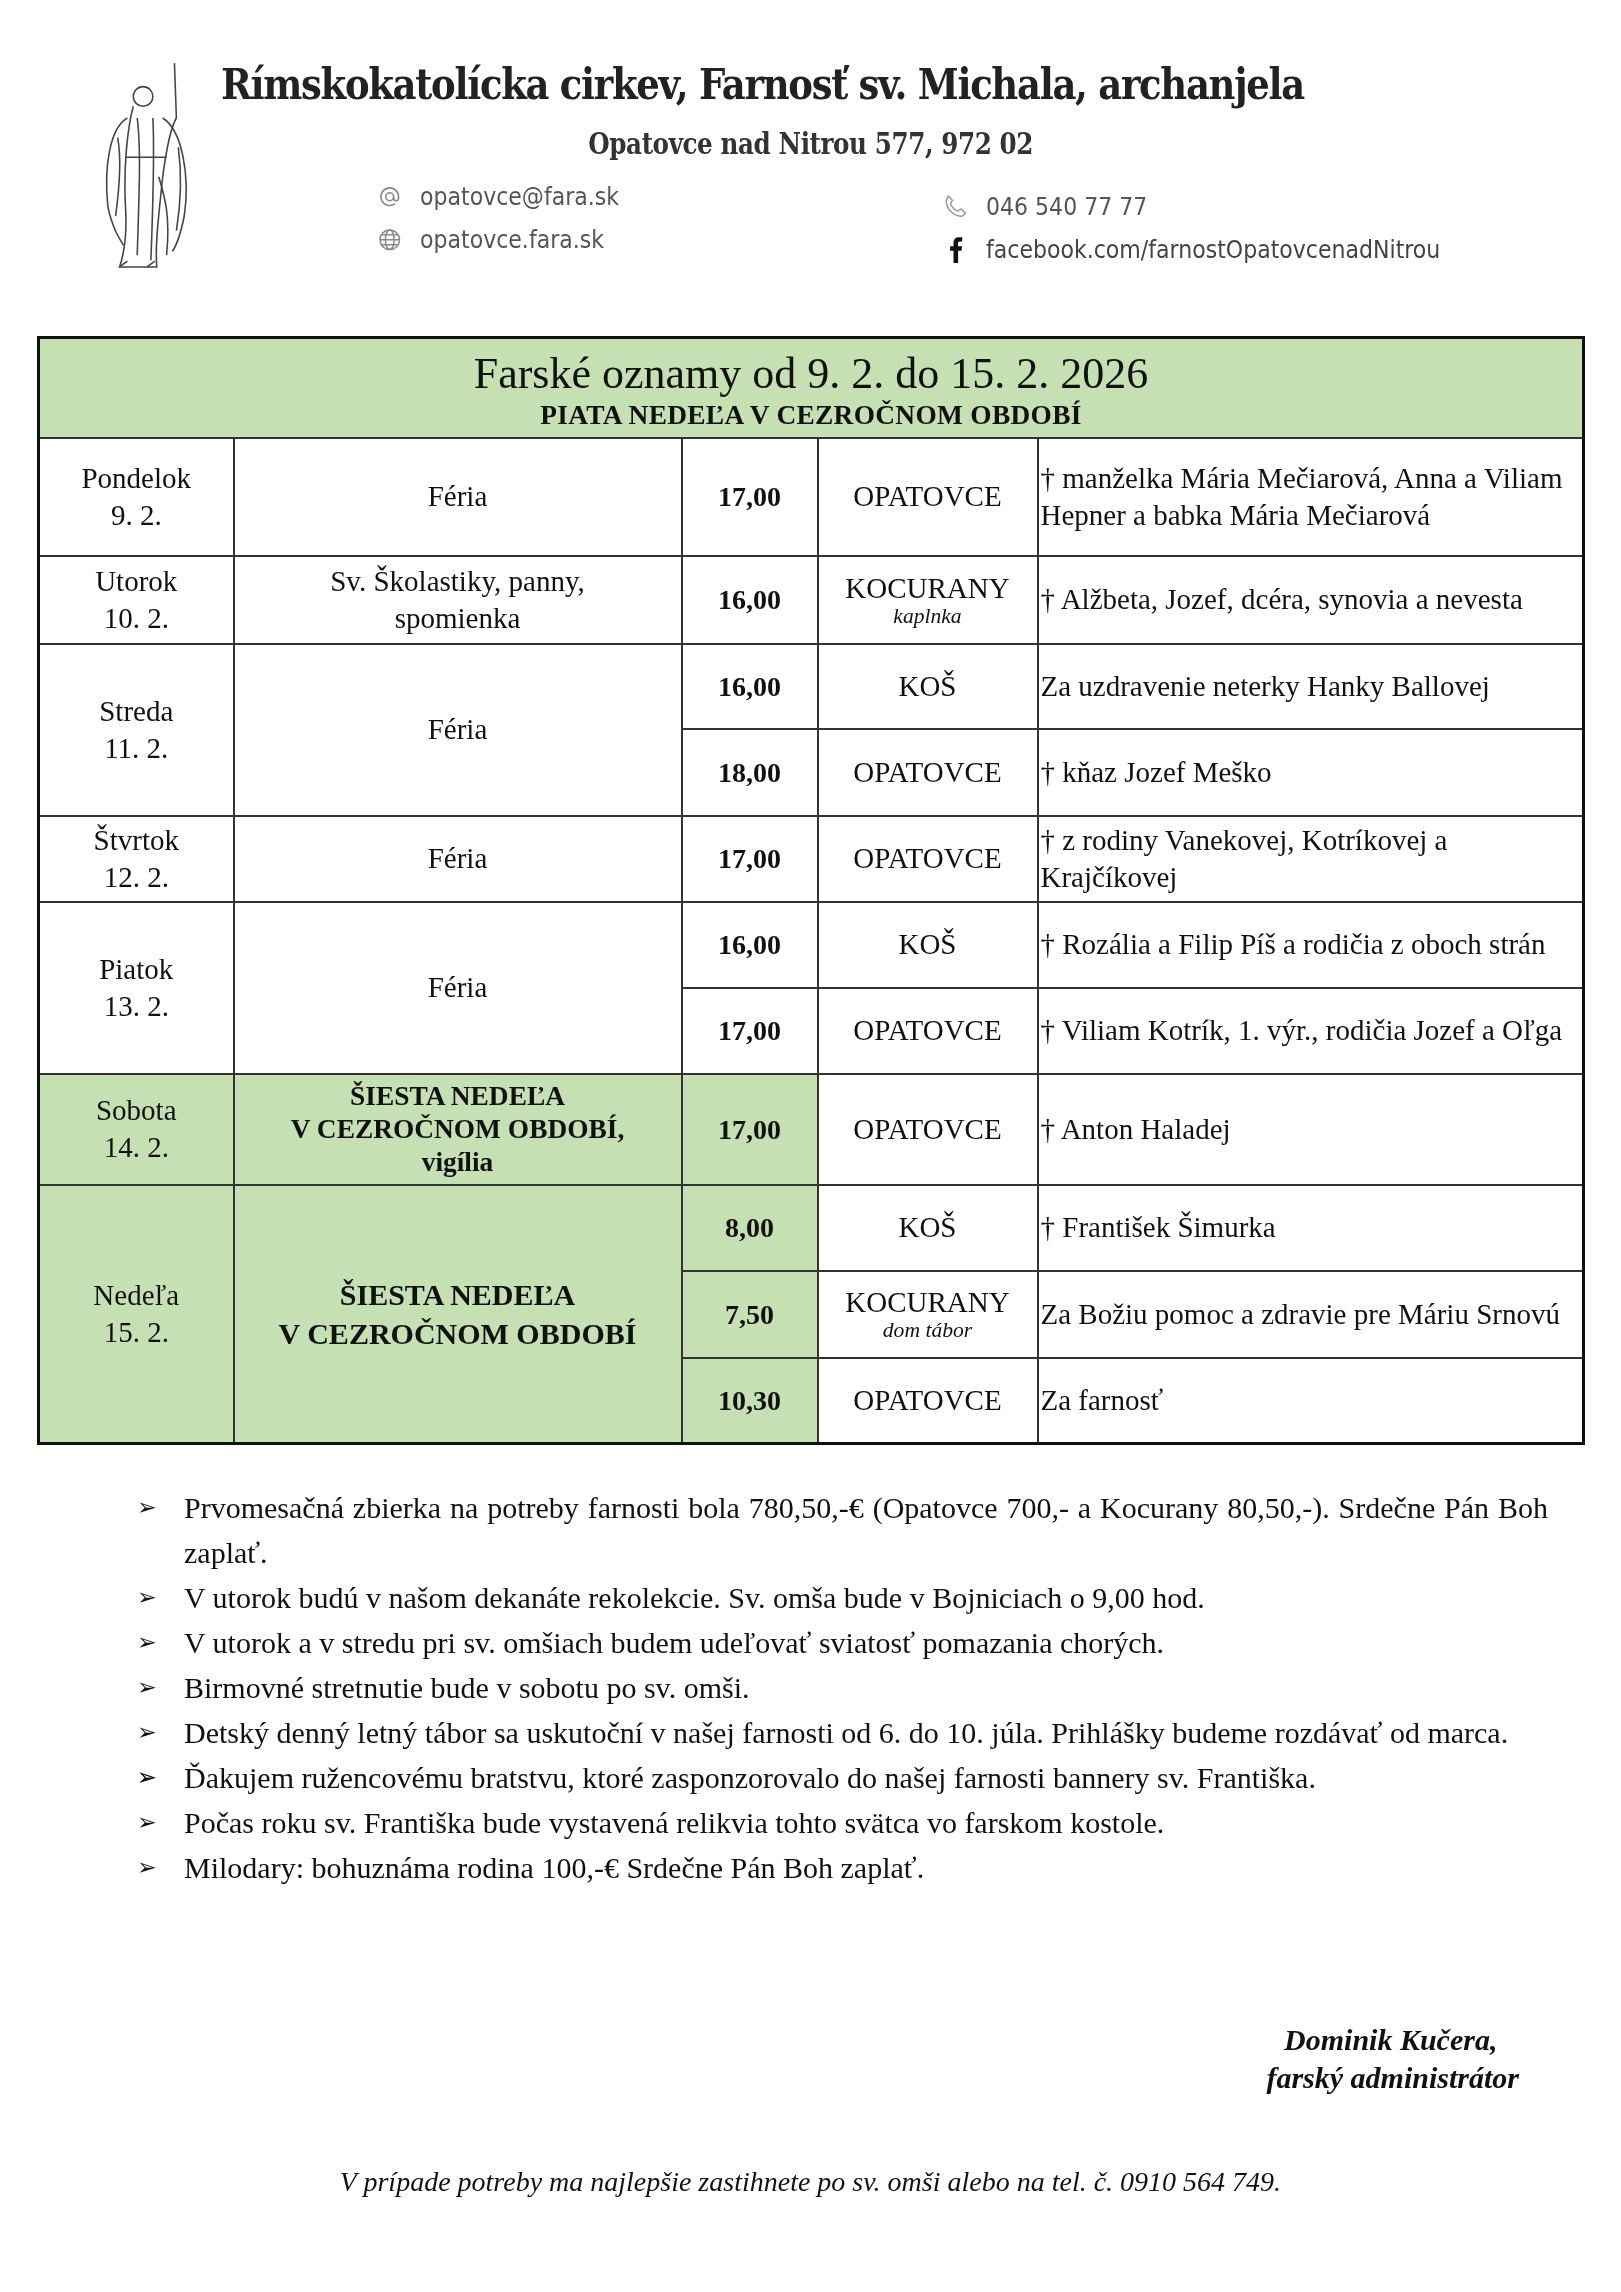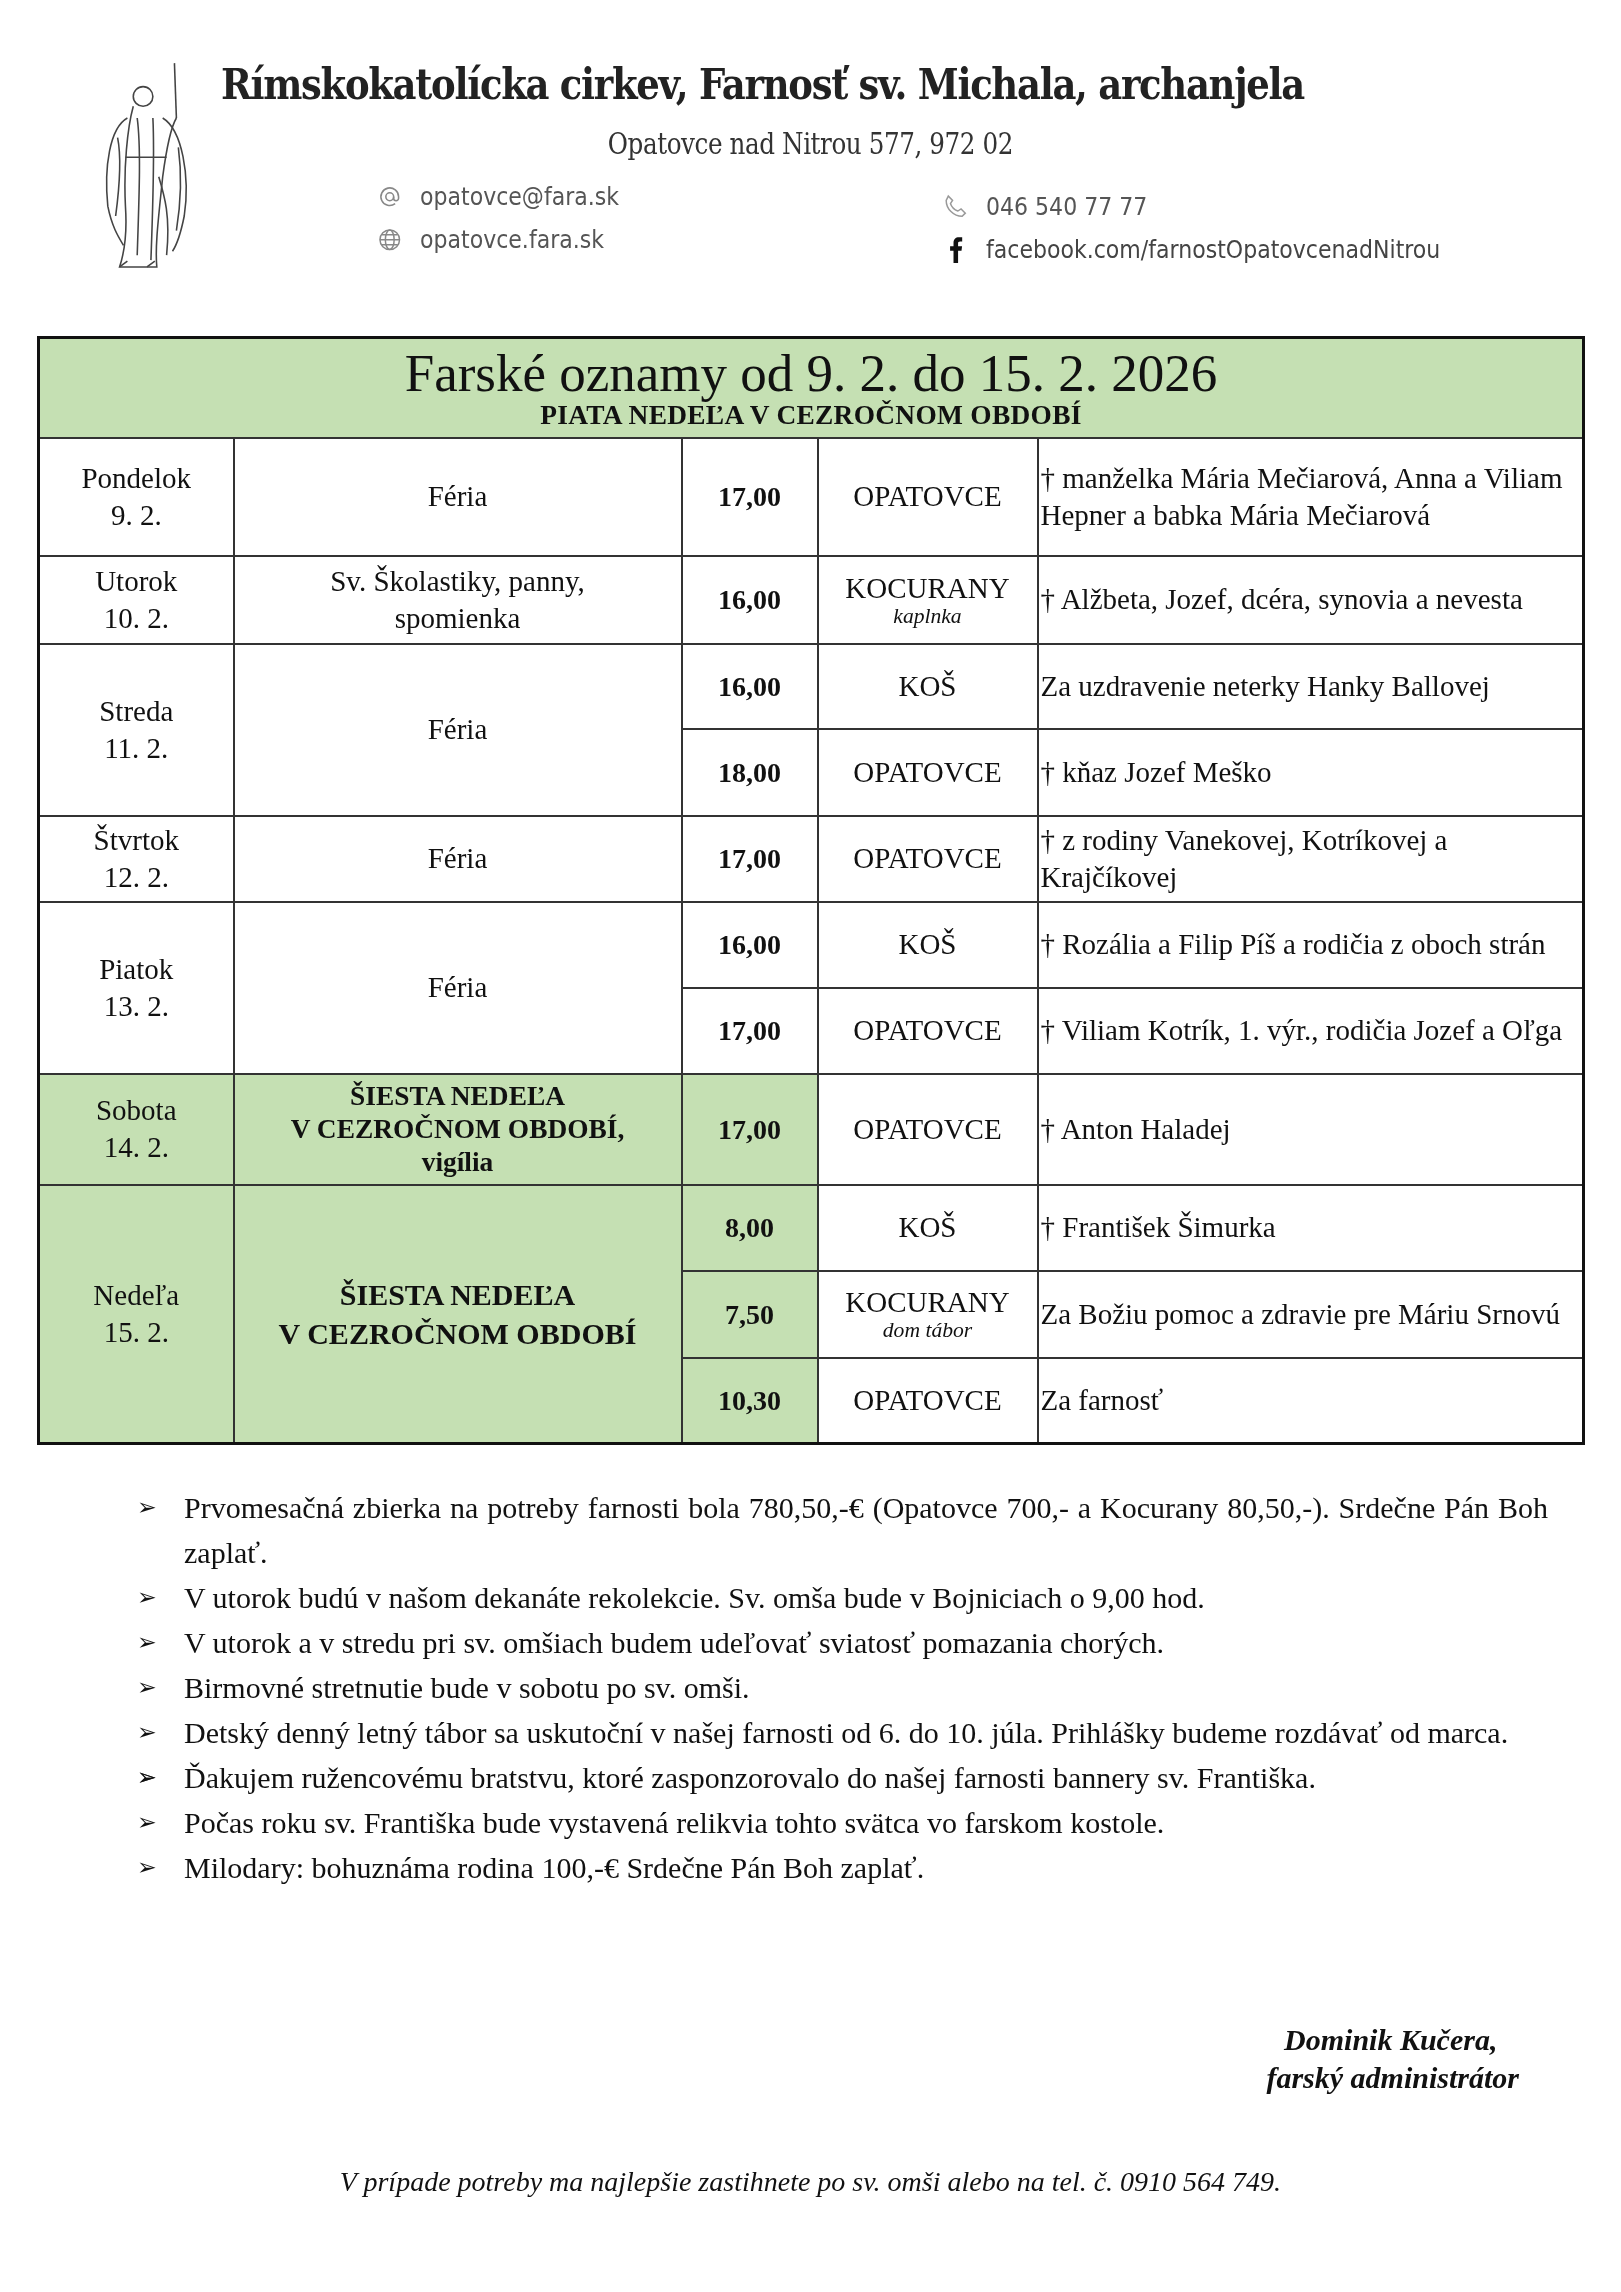--- a/index.html
+++ b/index.html
@@ -6,37 +6,37 @@
   body { width: 1621px; height: 2293px; position: relative; overflow: hidden;
          font-family: "Liberation Serif", "DejaVu Serif", serif; color: #111; }
 
   
   .logo { position: absolute; left: 98px; top: 59px; width: 98px; height: 216px; }
   .hdr-title { position: absolute; left: 221px; top: 59px; width: 1318px; text-align: center;
                font-family: "DejaVu Serif", serif; font-weight: bold; font-size: 43px;
                letter-spacing: -1.5px; color: #222; white-space: nowrap;
                transform: scaleX(0.86); transform-origin: left center; width: 1529px; text-align:left; }
   .hdr-address { position: absolute; left: 0; width: 1621px; top: 127px; text-align: center;
-                 font-family: "DejaVu Serif", serif; font-weight: normal; font-size: 29px; color: #333;
+                 font-family: "DejaVu Serif", serif; font-weight: bold; font-size: 29px; color: #333;
                  letter-spacing: -0.5px; }
   .hdr-address span { display: inline-block; transform: scaleX(0.85); }
   .contact { position: absolute; font-family: "DejaVu Sans", sans-serif; font-size: 24.5px; color: #555;
              display: flex; align-items: center; white-space: nowrap; }
   .contact .ic { width: 25.5px; height: 25.5px; margin-right: 17.6px; display: inline-flex;
                  align-items: center; justify-content: center; color: #888; }
   .contact .txt { display: inline-block; transform: scaleX(0.9); transform-origin: left center; }
 
   
   .sched { position: absolute; left: 37px; top: 336px; width: 1545px;
            border-collapse: collapse; border: 3.9px solid #111; table-layout: fixed;
            font-family: "Liberation Serif", serif; font-size: 29px; }
   .sched td { border: 2px solid #333; text-align: center; vertical-align: middle;
               padding: 0 7.8px; line-height: 37px; }
   .sched .hdr-cell { background: #c5e0b3; height: 94px; padding: 3.9px 0 0 0; border-bottom: 2px solid #333; }
-  .sched .hdr-main { font-size: 53px; line-height: 51px; }
+  .sched .hdr-main { font-size: 44px; line-height: 51px; }
   .sched .hdr-sub { font-size: 27.4px; font-weight: bold; line-height: 33px; letter-spacing: 0.3px; }
   .sched td.time { font-weight: bold; font-size: 28px; }
   .sched td.intent { text-align: left; padding-left: 2px; padding-right: 5.9px; }
   .sched td.place .sub { display: block; font-style: italic; font-size: 21.6px; line-height: 23.5px; }
   .sched td.place .main { display: block; line-height: 33px; }
   .green { background: #c5e0b3; }
   .sched td.celebration.bold { font-weight: bold; font-size: 27.4px; line-height: 33px; }
   .sched td.celebration.bold.big { font-size: 30px; line-height: 39px; }
 
   

